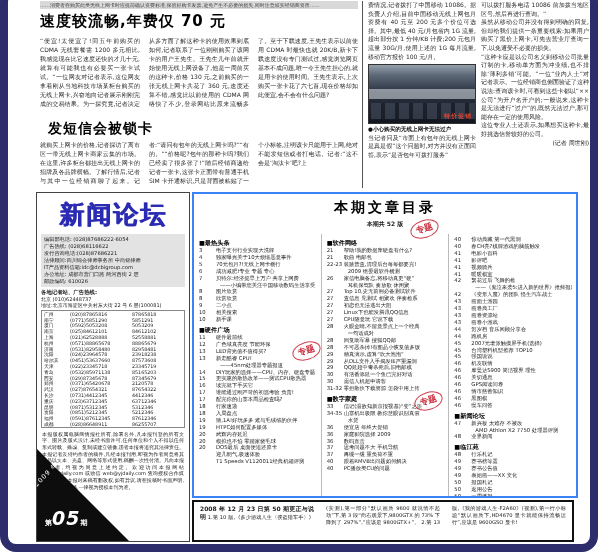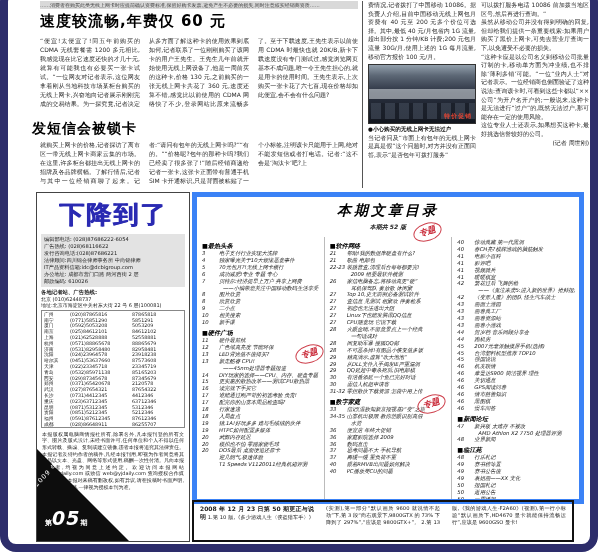--- a/index.html
+++ b/index.html
@@ -8,21 +8,21 @@
   .frame{position:absolute;left:0px;top:-14px;right:2px;bottom:6px;border:8px solid #2d2d6b;
          border-radius:16px;pointer-events:none;z-index:50;}
 
   
   .top-strip{position:absolute;left:40px;top:1px;width:318px;height:8px;background:#d9d9d9;
              overflow:hidden;font-size:5px;line-height:8px;color:#444;white-space:nowrap;}
   .h1{position:absolute;left:40px;top:12px;width:320px;font-size:15px;font-weight:bold;
       letter-spacing:1px;color:#000;}
   .art1{position:absolute;left:40px;top:36px;width:318px;height:82px;column-count:3;column-gap:9px;
         font-size:6px;line-height:9px;text-align:justify;color:#2a2a2a;overflow:hidden;}
-  .h2{position:absolute;left:32px;top:120px;width:200px;font-size:14px;font-weight:bold;
+  .h2{position:absolute;left:48px;top:120px;width:200px;font-size:14px;font-weight:bold;
       letter-spacing:1px;color:#000;}
   .art2{position:absolute;left:40px;top:140px;width:318px;height:47px;column-count:3;column-gap:9px;
         font-size:6px;line-height:9px;text-align:justify;color:#2a2a2a;overflow:hidden;}
   .vrule{position:absolute;left:362px;top:1px;width:1px;height:187px;background:#555;}
 
   
   .sb-colA{position:absolute;left:368px;top:1px;width:108px;height:187px;overflow:hidden;}
   .sb-colB{position:absolute;left:481px;top:1px;width:108px;height:187px;overflow:hidden;
            font-size:6px;line-height:8.6px;text-align:justify;white-space:pre-line;color:#2a2a2a;}
   .sb-p{font-size:6px;line-height:8.6px;text-align:justify;color:#2a2a2a;}
@@ -55,22 +55,22 @@
   .stmt-text{font-size:5px;line-height:6.6px;text-align:justify;color:#222;}
   .issue-tri{position:absolute;left:0;bottom:0;width:92px;height:92px;background:#0d0d0d;
              clip-path:polygon(0 0,0 100%,100% 100%);z-index:5;}
   .issue-date{position:absolute;left:2px;bottom:52px;z-index:6;color:#fff;font-size:6.5px;
               letter-spacing:1px;transform:rotate(-46deg);transform-origin:left bottom;white-space:nowrap;}
   .issue-label{position:absolute;left:8px;bottom:12px;z-index:6;color:#fff;white-space:nowrap;}
   .issue-label .small{font-size:7px;font-weight:bold;}
   .issue-label .big{font-size:19px;font-weight:bold;font-style:italic;letter-spacing:1px;}
 
   
-  .toc-box{position:absolute;left:192px;top:192px;width:382px;height:302px;border:5px solid #3b82f6;
-           background:#fff;overflow:hidden;font-style:italic;}
+  .toc-box{position:absolute;left:192px;top:192px;width:382px;height:302px;border:2px solid #3b82f6;
+           background:#fff;overflow:hidden;}
   .toc-title{text-align:center;font-size:14px;font-weight:bold;letter-spacing:3px;margin-top:5px;color:#000;}
   .toc-sub{text-align:center;font-size:6px;font-weight:bold;margin-top:3px;color:#222;}
   .toc-cols{position:absolute;left:0;top:40px;right:0;bottom:0;display:flex;}
   .toc-col{flex:1;padding:2px 4px 0 5px;overflow:hidden;}
   .toc-col + .toc-col{border-left:1px solid #bbb;}
   .toc-sec{font-size:6.2px;font-weight:bold;line-height:9px;margin-top:2px;color:#000;}
   .toc-item{display:flex;font-size:5.3px;line-height:6.9px;color:#222;}
   .toc-item .pg{width:17px;flex-shrink:0;}
   .toc-item.ind .tt{padding-left:4px;}
   .toc-item .tt{flex:1;overflow:hidden;white-space:nowrap;text-overflow:clip;}
@@ -87,21 +87,21 @@
             font-size:5.2px;line-height:7px;text-align:justify;color:#222;overflow:hidden;}
   .corr-title{font-weight:bold;font-size:6px;}
 </style>
 </head>
 <body>
 
 <div id="canvas">
 
   <div class="top-strip">……消费者在购买此类无线上网卡时应提前确认资费标准,保留好购卡发票,避免产生不必要的损失,同时注意核实经销商资质……</div>
 
-  <div class="h1">速度较流畅,年费仅 60 元</div>
+  <div class="h1">速度较流畅,年费仅 70 元</div>
   <div class="art1">“便宜!太便宜了!同五年前购买的 CDMA 无线套餐需 1200 多元相比,我感觉现在比它速度还快的才几十元,就算有可能我也有必要买一张卡试试。”一位网友对记者表示,这位网友拿着刚从当地科技市场某柜台购买的无线上网卡,兴奋地向记者展示刚刚完成的交易结果。为一探究竟,记者决定从多方面了解这种卡的使用效果到底如何,记者联系了一位刚刚购买了该网卡的用户王先生。王先生几年前就开始使用无线上网设备了,他是一周前买的这种卡,价格 130 元,之前购买的一张无线上网卡共花了 360 元,速度还算不错,感觉比以前使用的 CDMA 网络快了不少,登录网站比原来流畅多了。至于下载速度,王先生表示以前使用 CDMA 时最快也就 20K/B,新卡下载速度没有专门测试过,感觉浏览网页基本不成问题,唯一令王先生担心的,就是用卡的使用时间。王先生表示,上次购买一张卡花了六七百,现在价格却如此便宜,会不会有什么问题?</div>
 
   <div class="h2">发短信会被锁卡</div>
   <div class="art2">就购买上网卡的价格,记者探访了离市区一带无线上网卡商家云集的市场。在这里,许多柜台都挂出无线上网卡的招牌及各品牌横幅。了解行情后,记者与其中一位经销商聊了起来。记者:“请问有包年的无线上网卡吗?”“有的。”“价格呢?包年的那种卡吗?我们已经卖了很多张了!”随后经销商递给记者一张卡,这张卡正面带有普通手机 SIM 卡开通标识,只是背面被粘贴了一个小标签,注明该卡只能用于上网,绝对不能发短信或者打电话。记者:“这不会是‘淘汰卡’吧?上</div>
 
   <div class="vrule"></div>
 
   <div class="sb-colA">
     <div class="sb-p">费情况,记者拨打了中国移动 10086。据负责人介绍,目前中国移动无线上网包月资费有 40 元至 200 元多个价位可选择。其中,最低 40 元/月包省内 1G 流量,超出部分按 1 分钟/KB 计费;200 元包月流量 30G/月,使用上述的 1G 每月流量,移动官方报价 100 元/月。</div>
     <div class="photo">
@@ -113,21 +113,21 @@
     <div class="sb-p">当记者问及“市面上有包年的无线上网卡是真是假”这个问题时,对方并没有正面回答,表示“是否包年可拨打服务”</div>
   </div>
   <div class="sb-colB"><span>可以拨打服务电话 10086 前加拨当地区区号,然后再进行查询。”
 虽然从移动公司并没有得到明确的回复,但却给我们提供一条重要线索:如果用户购买了黑价上网卡,可先去营业厅查询一下,以免遭受不必要的损失。
 “这种卡应是以公司名义到移动公司批量订制的卡,移动单方面为冲业绩,也不排除‘薄利多销’可能。”一位“业内人士”对记者表示。一位经销商也侧面验证了这种说法:查询该卡时,可看到这些卡都以“××公司”为开户名开户的;一般说来,这种卡是无法进行“过户”的,既然无法过户,那可能存在一定的使用风险。
 这位专业人士还表示,如果想买这种卡,最好挑选信誉较好的公司。</span>
     <div class="byline">(记者 周世刚)</div>
   </div>
 
   <div class="left-box">
-    <div class="logo">下降到了</div>
+    <div class="logo">新闻论坛</div>
     <div class="contact" id="contact-lines">
         <div class="contact-line">编辑部电话:  (028)87686222-6054</div>
         <div class="contact-line">广告热线:    (028)68116622</div>
         <div class="contact-line">发行咨询电话:(028)87686221</div>
         <div class="contact-line">法律顾问:四川锦会律师事务所 中尚锦律师</div>
         <div class="contact-line">IT产品资料信箱:idc@dcbigroup.com</div>
         <div class="contact-line">办公地址:  成都市营门口路 两河西街 2 层</div>
         <div class="contact-line">邮政编码:  610026</div>
       </div>
     <div class="stations">

